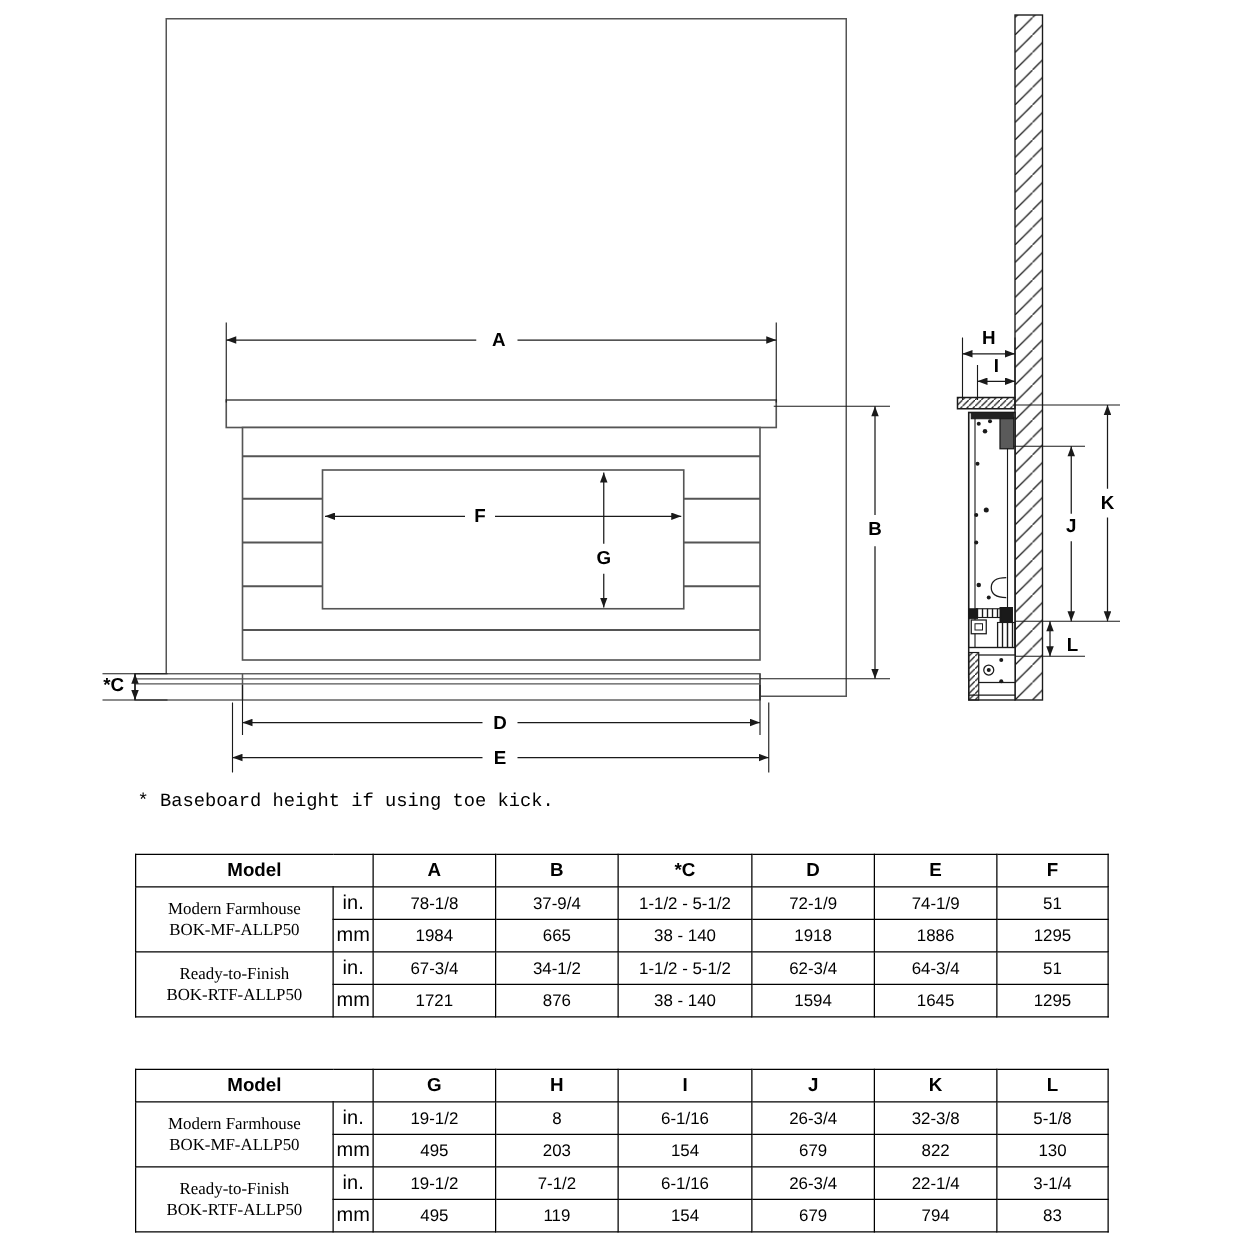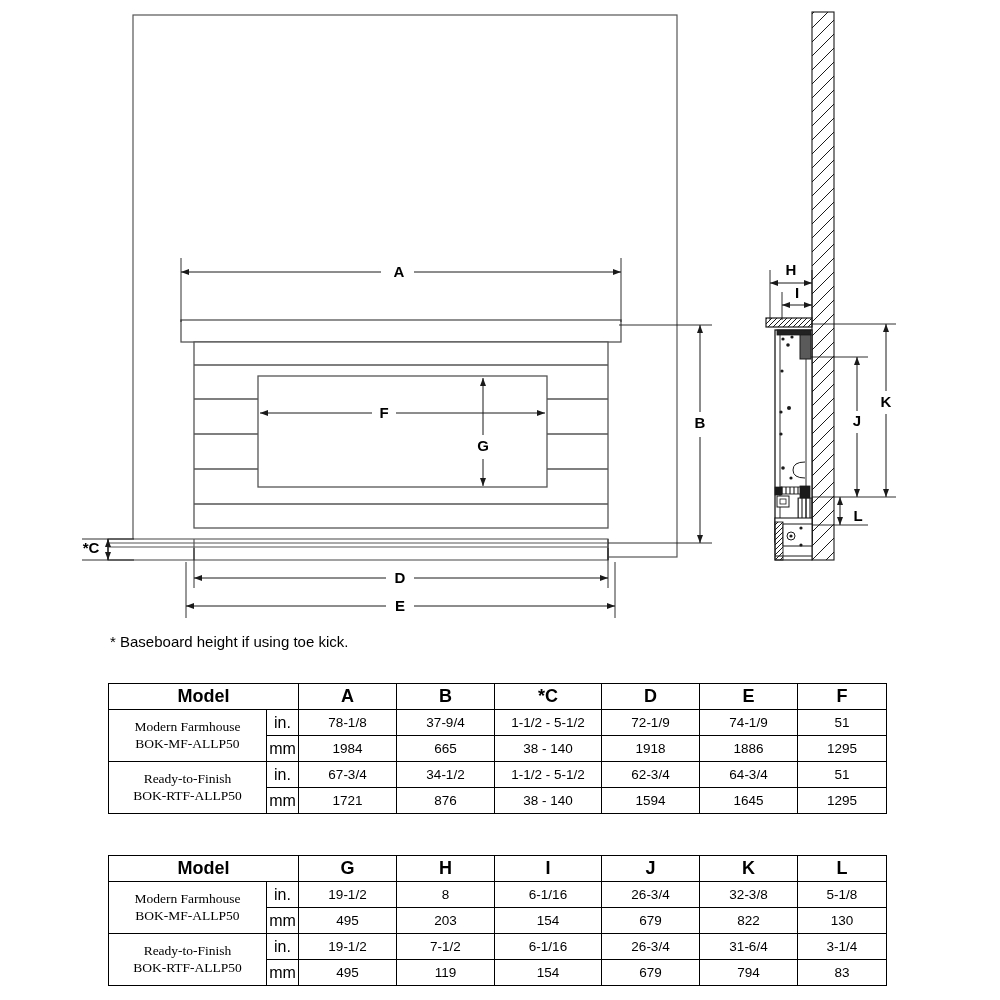--- a/index.html
+++ b/index.html
@@ -32,21 +32,21 @@
     font-size: 15px;
     font-family: "Liberation Sans", sans-serif;
     text-anchor: middle;
     dominant-baseline: middle;
   }
   .footnote {
     position: absolute;
     left: 110px;
     top: 633px;
     font-size: 15px;
-    font-family: Liberation Sans, sans-serif;
+    font-family: Liberation Mono, monospace;
     color: #000;
     white-space: nowrap;
   }
   table.spec {
     position: absolute;
     border-collapse: collapse;
     table-layout: fixed;
     font-family: "Liberation Sans", sans-serif;
     font-size: 13.5px;
     background: #fff;
@@ -54,21 +54,21 @@
   table.spec td, table.spec th {
     border: 1.6px solid #000;
     text-align: center;
     vertical-align: middle;
     padding: 0;
     height: 25px;
     font-weight: normal;
   }
   table.spec th {
     font-weight: bold;
-    font-size: 18px;
+    font-size: 15px;
   }
   table.spec td.modelcell {
     font-size: 13.5px;
     line-height: 1.25;
     padding: 0 4px;
     font-family: Liberation Serif, serif;
   }
   table.spec td.unitcell {
     font-size: 16px;
   }
@@ -373,21 +373,21 @@
       <tr>
         <td class="modelcell" rowspan="2">
           <div>Ready-to-Finish</div>
           <div>BOK-RTF-ALLP50</div>
         </td>
         <td class="unitcell">in.</td>
         <td>19-1/2</td>
         <td>7-1/2</td>
         <td>6-1/16</td>
         <td>26-3/4</td>
-        <td>31-6/4</td>
+        <td>22-1/4</td>
         <td>3-1/4</td>
       </tr>
       <tr>
         <td class="unitcell">mm</td>
         <td>495</td>
         <td>119</td>
         <td>154</td>
         <td>679</td>
         <td>794</td>
         <td>83</td>

